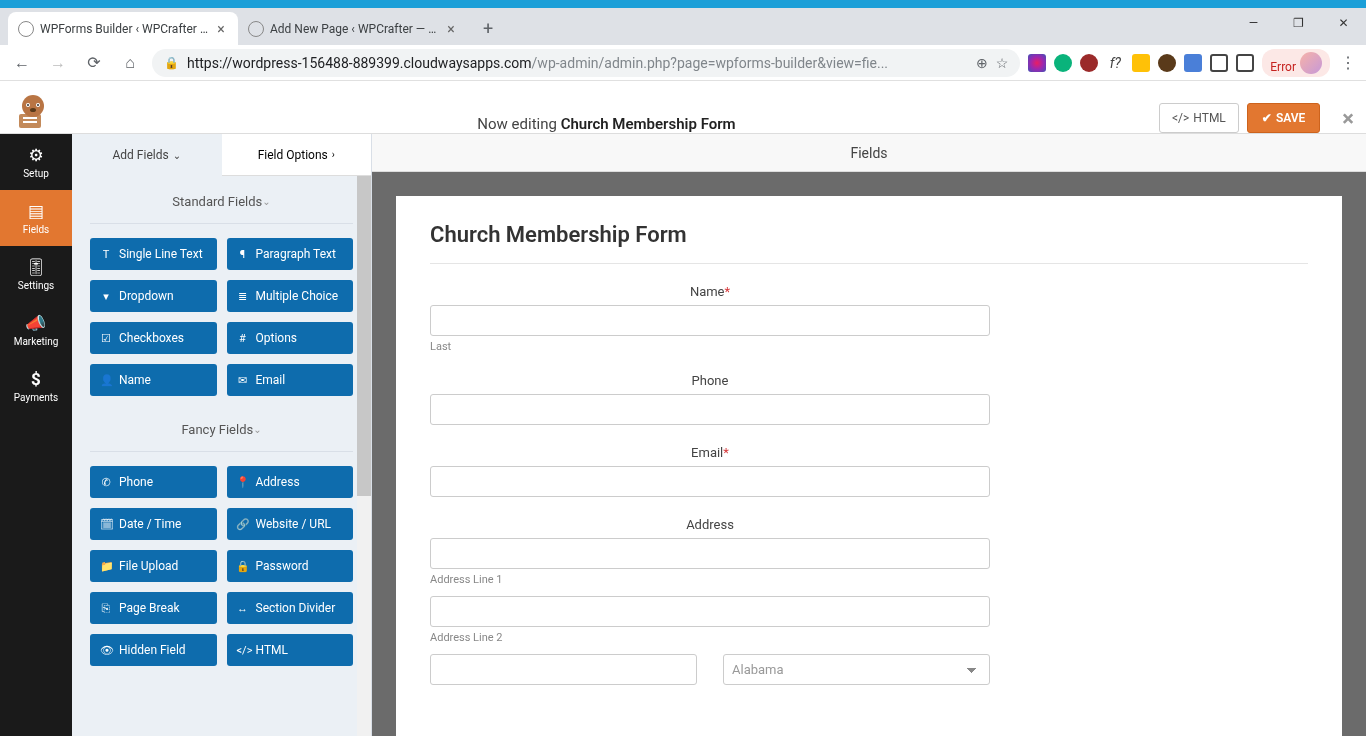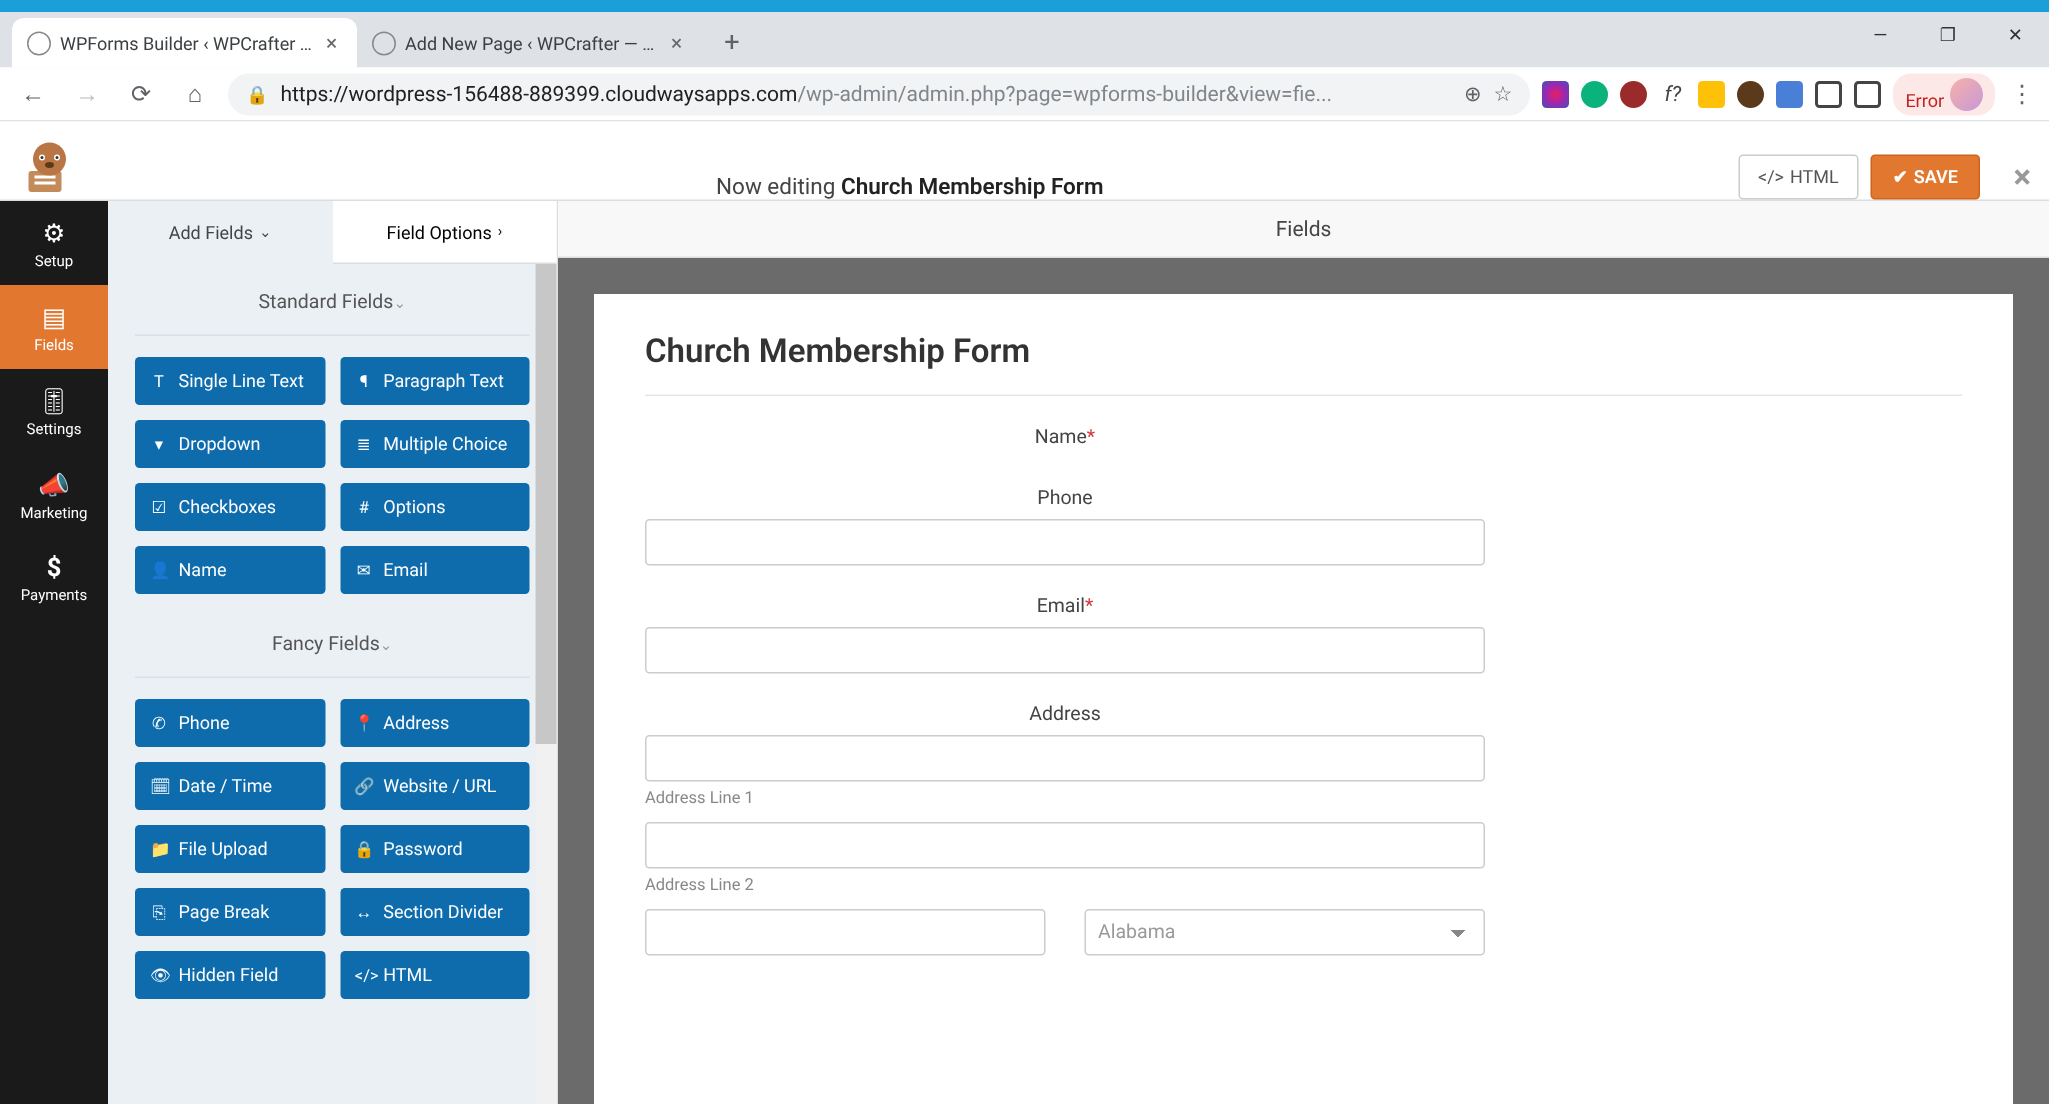--- a/index.html
+++ b/index.html
@@ -301,20 +301,24 @@
     <div class="canvas-sub">
         <span>Fields</span>
       </div>
     <div class="canvas-scroll">
       <div class="form-card">
         <div class="form-title">Church Membership Form</div>
 
         <div class="ff half">
           <label class="ff-label"><span>Name</span><span class="req">*</span></label>
           <div class="ff-row">
+            <div>
+              <input type="text" style="">
+              <div class="ff-sub">Last</div>
+            </div>
           </div>
         </div>
 
 
         <div class="ff half">
           <label class="ff-label">Phone</label>
           <input type="text" style="">
         </div>
 
         <div class="ff half">

